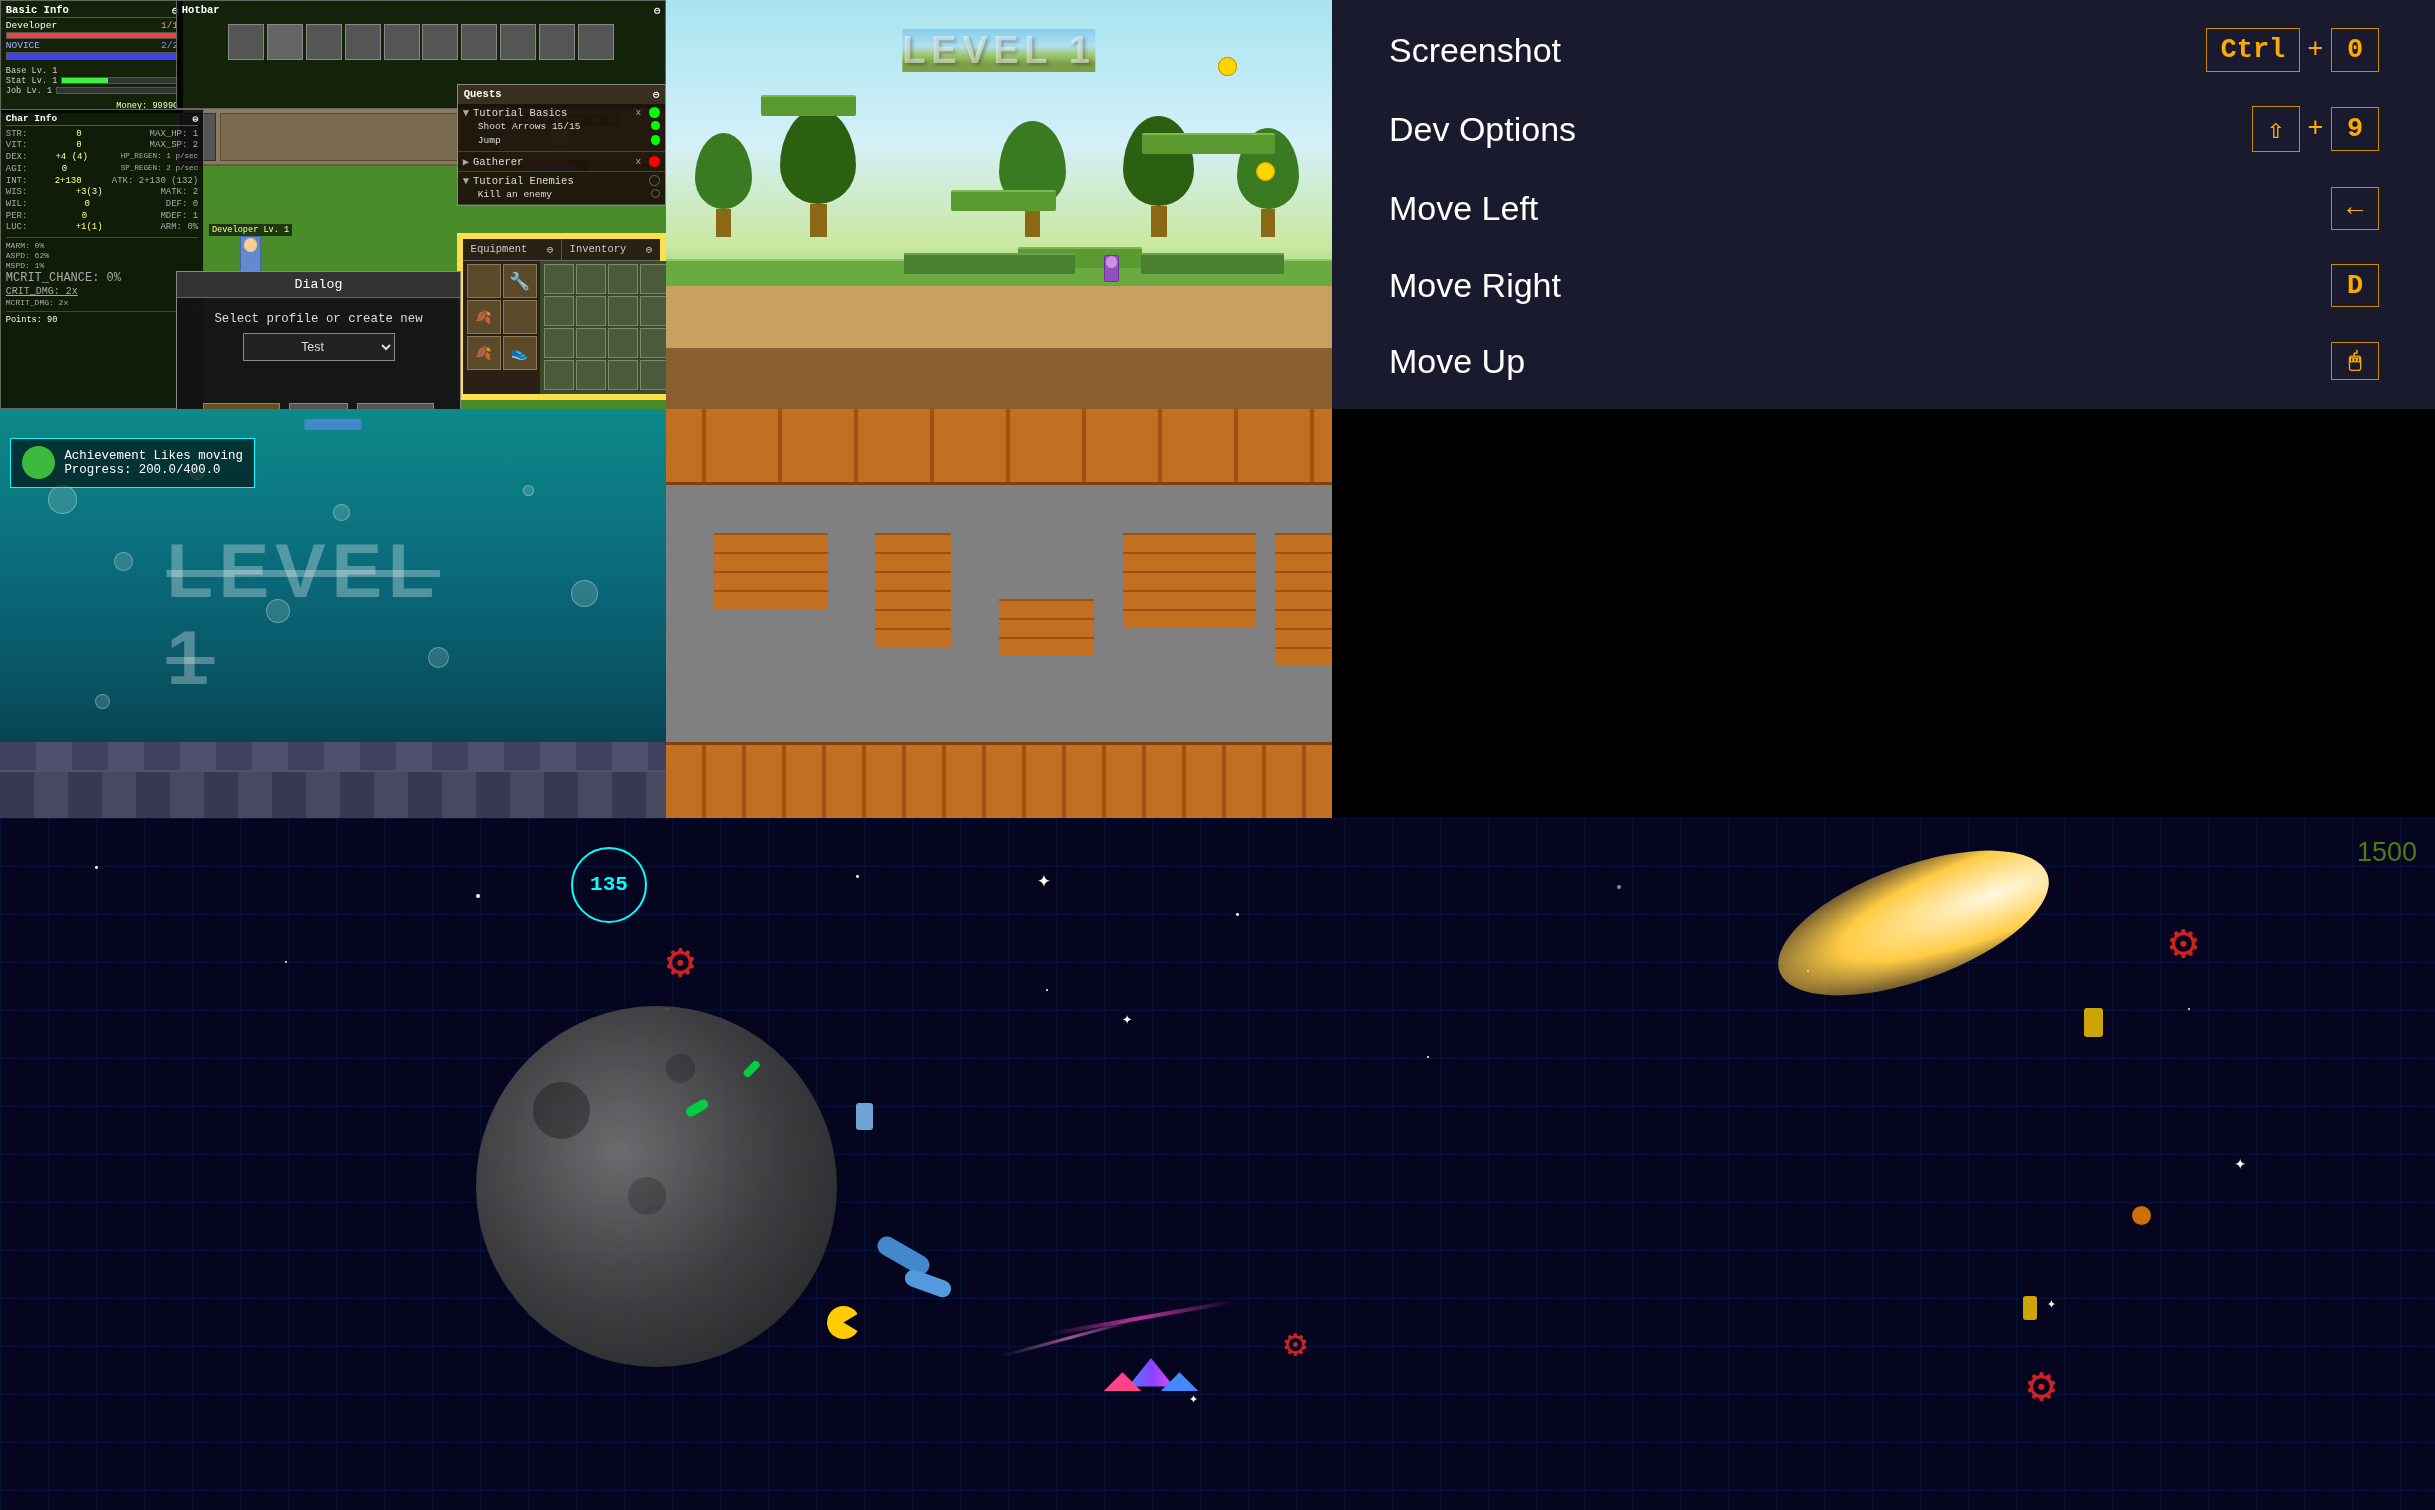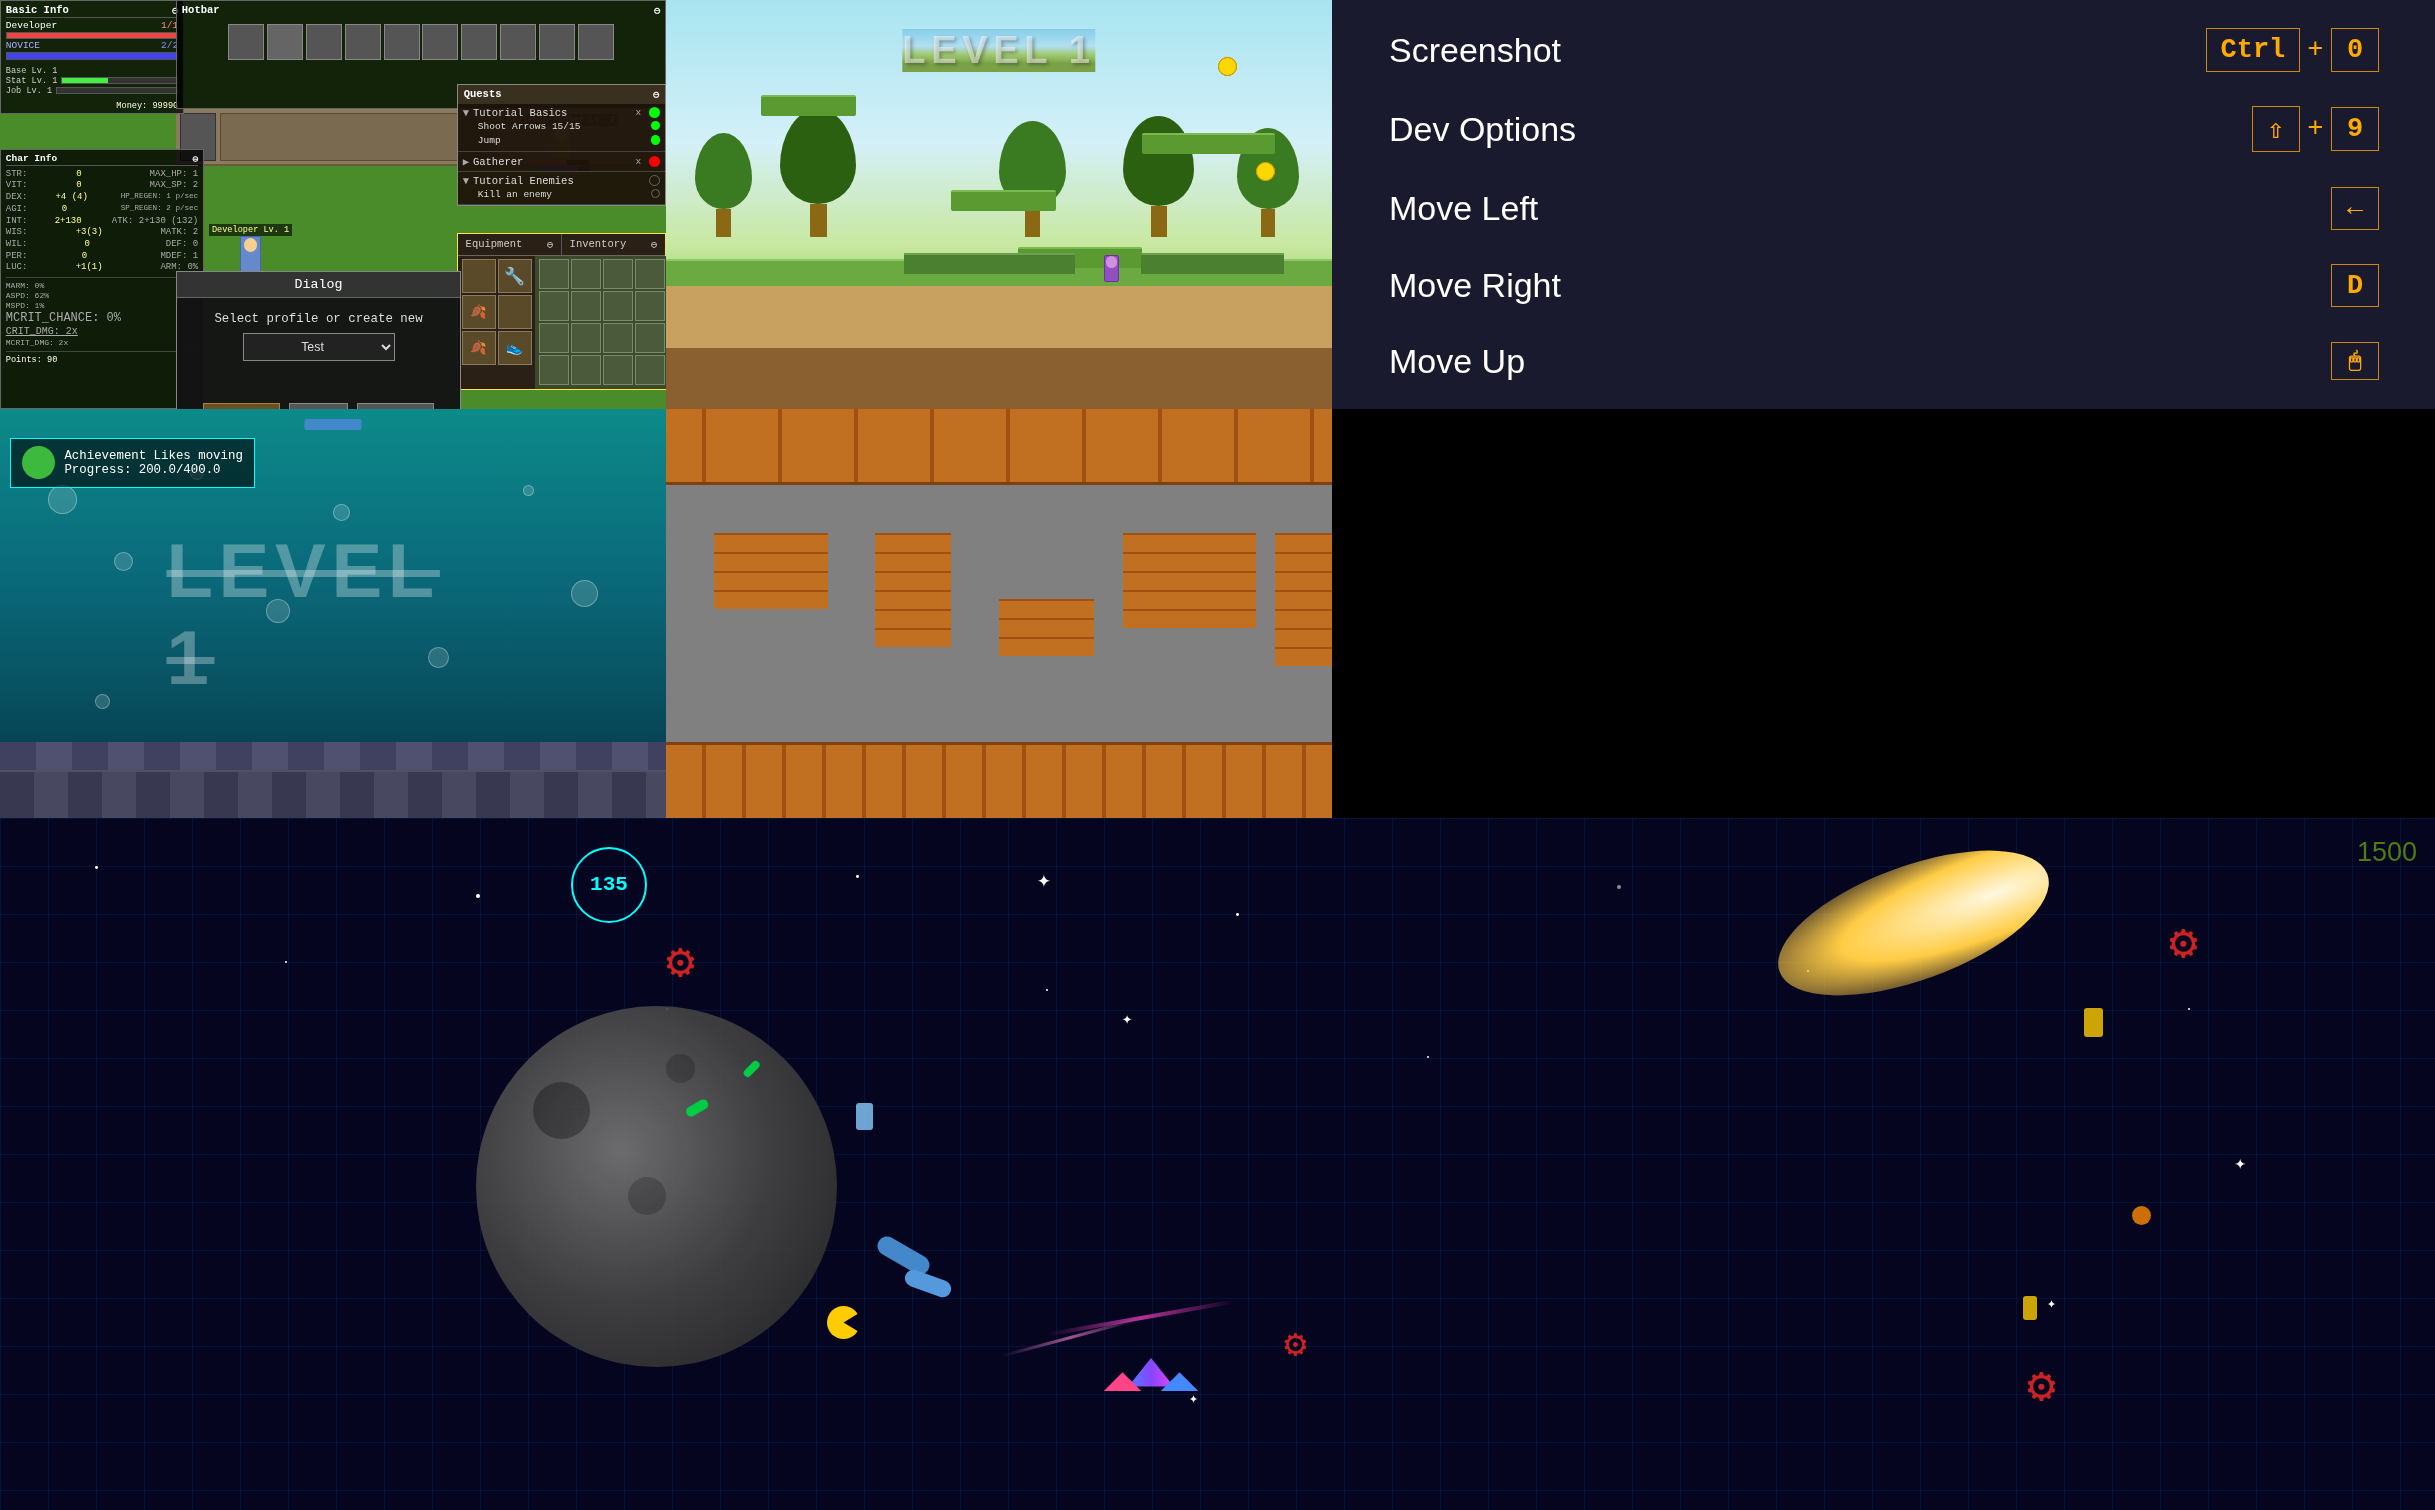--- a/index.html
+++ b/index.html
@@ -112,21 +112,20 @@
       border: 1px solid #666;
       position: absolute;
       top: 109px;
       left: 0;
       width: 204px;
       bottom: 0;
       padding: 2.9px 4.8px;
       font-size: 9.5px;
       color: #ccc;
       overflow: hidden;
-      margin-top: 40px;
     }
 
     .rpg-char-info .panel-title {
       text-align: center;
       color: #fff;
       font-weight: bold;
       border-bottom: 1px solid #555;
       margin-bottom: 2.9px;
       display: flex;
       justify-content: space-between;
@@ -275,21 +274,21 @@
       padding-left: 15px;
     }
 
     
     .equip-inv-panel {
       position: absolute;
       top: 233px;
       left: 457px;
       width: 209px;
       background: rgba(40,30,15,0.97);
-      border: 1px solid #fde047;
+      border: 6px solid #fde047;
       z-index: 10;
     }
 
     .equip-inv-header {
       display: flex;
       background: #2a2015;
       border-bottom: 1px solid #666;
     }
 
     .equip-tab, .inv-tab {

